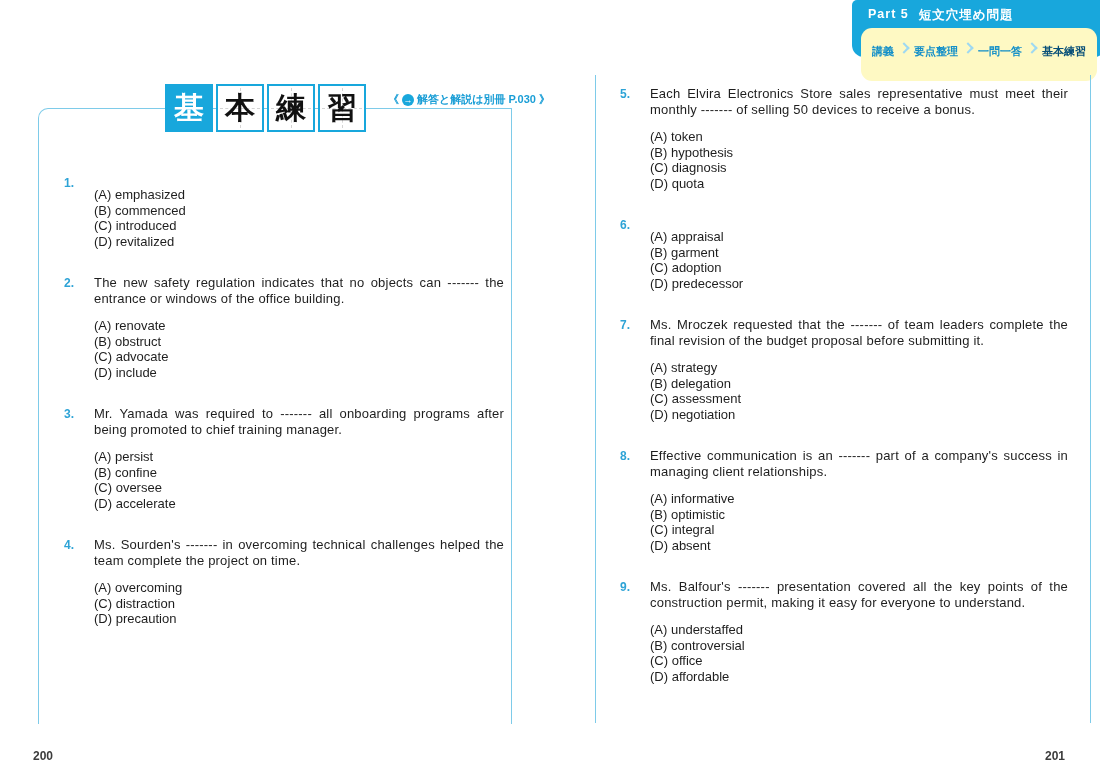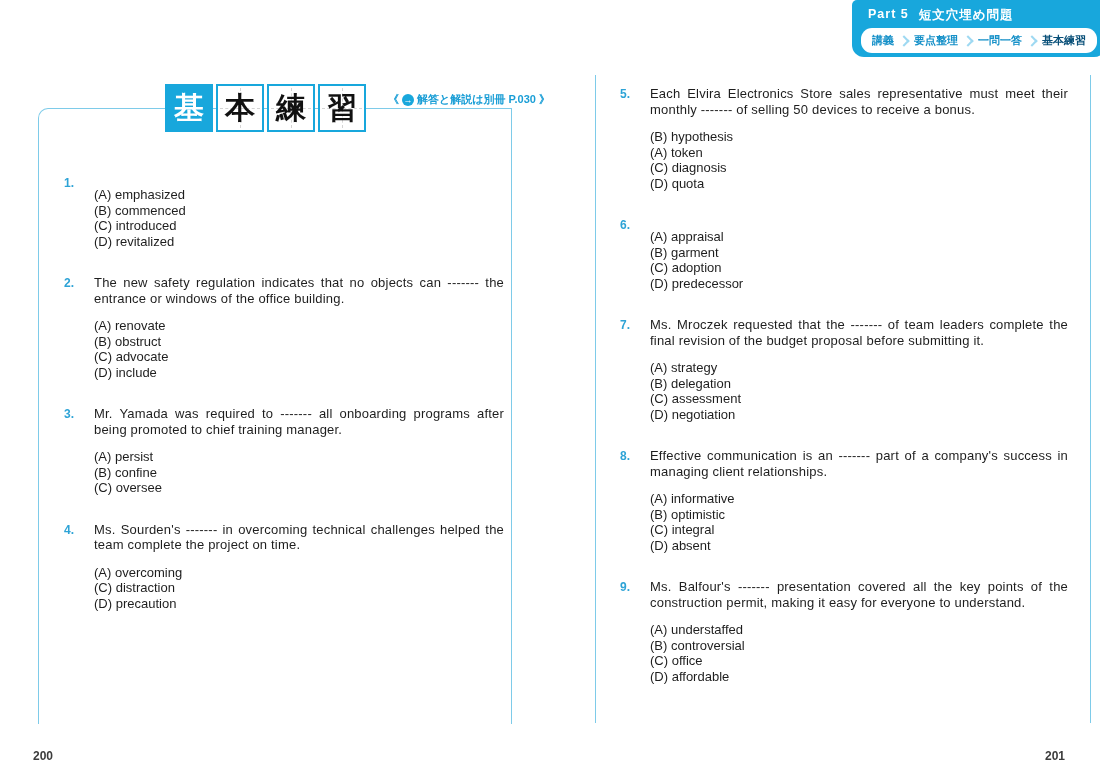--- a/index.html
+++ b/index.html
@@ -33,26 +33,26 @@
     font-weight: bold;
     font-size: 12.5px;
     letter-spacing: 1px;
   }
   .tabs {
     position: absolute;
     left: 9px;
     right: 9px;
     top: 28px;
     height: 21px;
-    background: #ffffff;
+    background: #fef9c3;
     border-radius: 11px;
     display: flex;
-    align-items: center;
+    align-items: flex-start;
     justify-content: space-between;
-    padding: 2px 11px;
+    padding: 16px 11px;
     font-size: 11px;
     font-weight: bold;
   }
   .tab { color: #1590c8; white-space: nowrap; }
   .tab.active { color: #084f78; }
   .chev {
     width: 6px;
     height: 6px;
     border-top: 2px solid #9ed9f2;
     border-right: 2px solid #9ed9f2;
@@ -264,20 +264,21 @@
   </div>
 
   <div class="q">
     <span class="qnum">3.</span>
     <div class="qbody">
       <p class="qtext">Mr. Yamada was required to ------- all onboarding programs after being promoted to chief training manager.</p>
       <div class="opts">
         <div class="opt">(A) persist</div>
         <div class="opt">(B) confine</div>
         <div class="opt">(C) oversee</div>
+        <div class="opt">(D) accelerate</div>
       </div>
     </div>
   </div>
 
   <div class="q">
     <span class="qnum">4.</span>
     <div class="qbody">
       <p class="qtext">Ms. Sourden's ------- in overcoming technical challenges helped the team complete the project on time.</p>
       <div class="opts">
         <div class="opt">(A) overcoming</div>
@@ -289,22 +290,22 @@
 
 </div>
 
 <div class="col col-right">
 
   <div class="q">
     <span class="qnum">5.</span>
     <div class="qbody">
       <p class="qtext">Each Elvira Electronics Store sales representative must meet their monthly ------- of selling 50 devices to receive a bonus.</p>
       <div class="opts">
+        <div class="opt">(A) token</div>
         <div class="opt">(B) hypothesis</div>
-        <div class="opt">(A) token</div>
         <div class="opt">(C) diagnosis</div>
         <div class="opt">(D) quota</div>
       </div>
     </div>
   </div>
 
   <div class="q">
     <span class="qnum">6.</span>
     <div class="qbody">
       <div class="opts">

